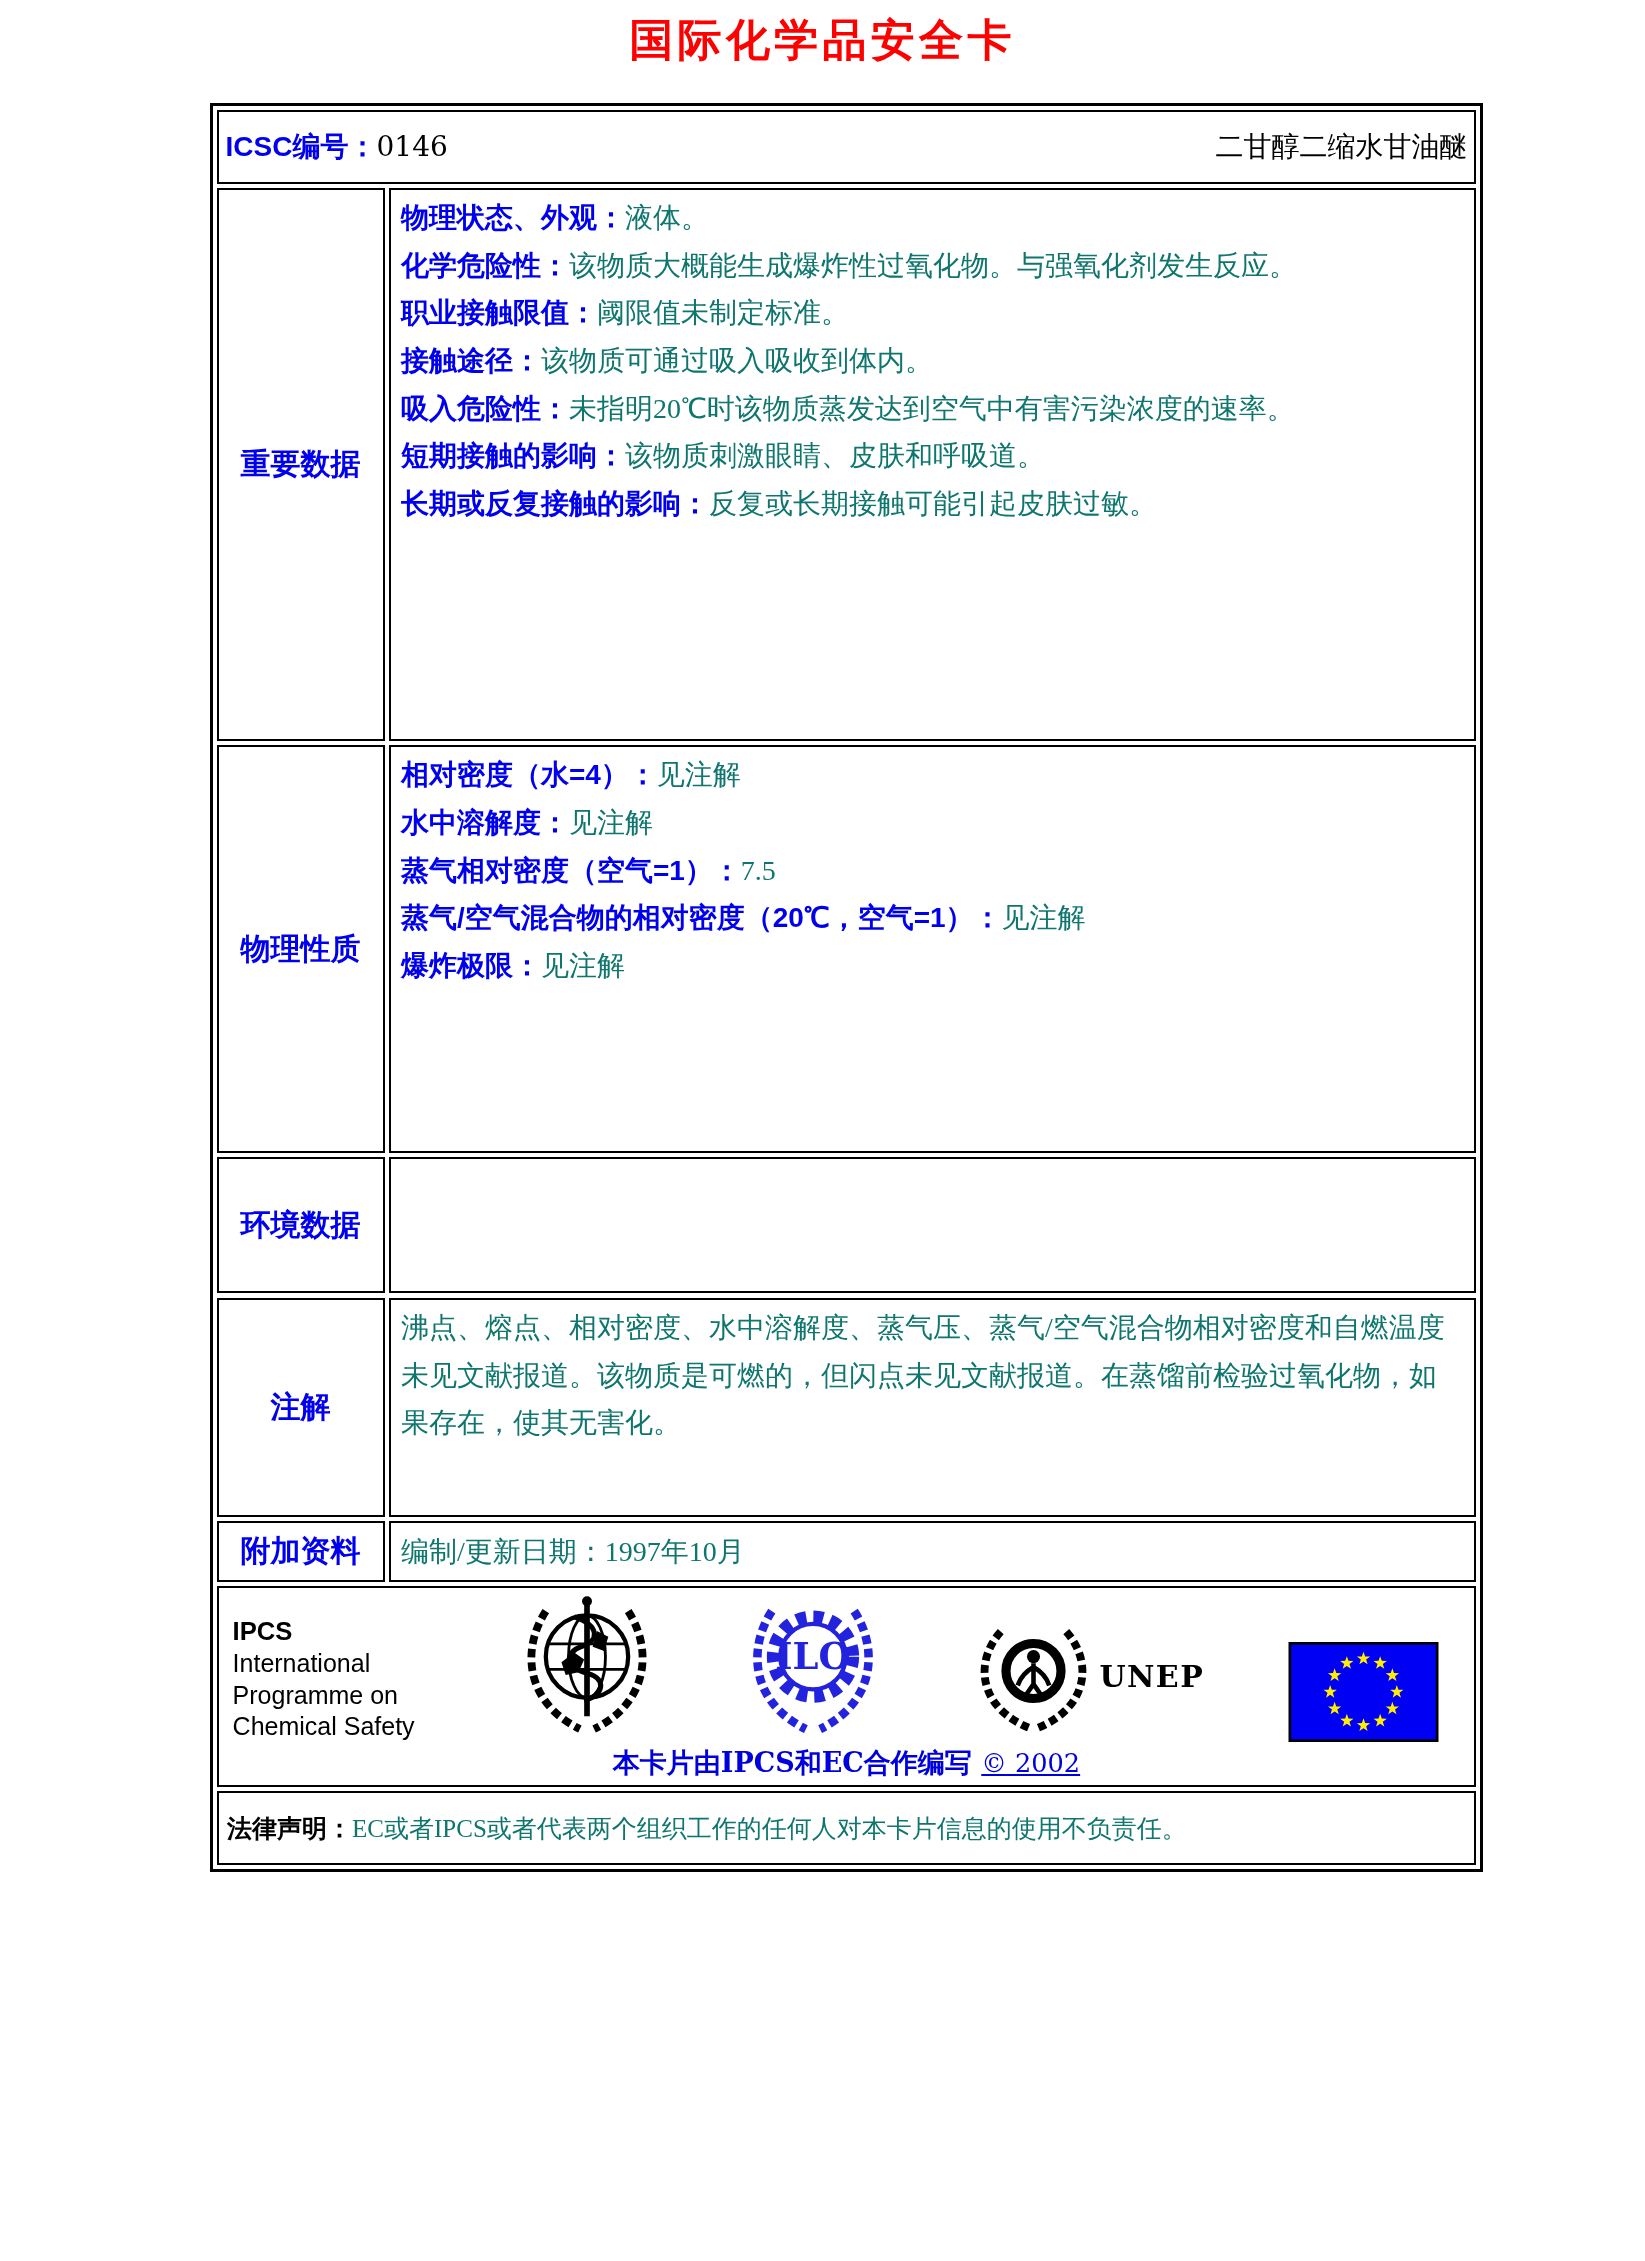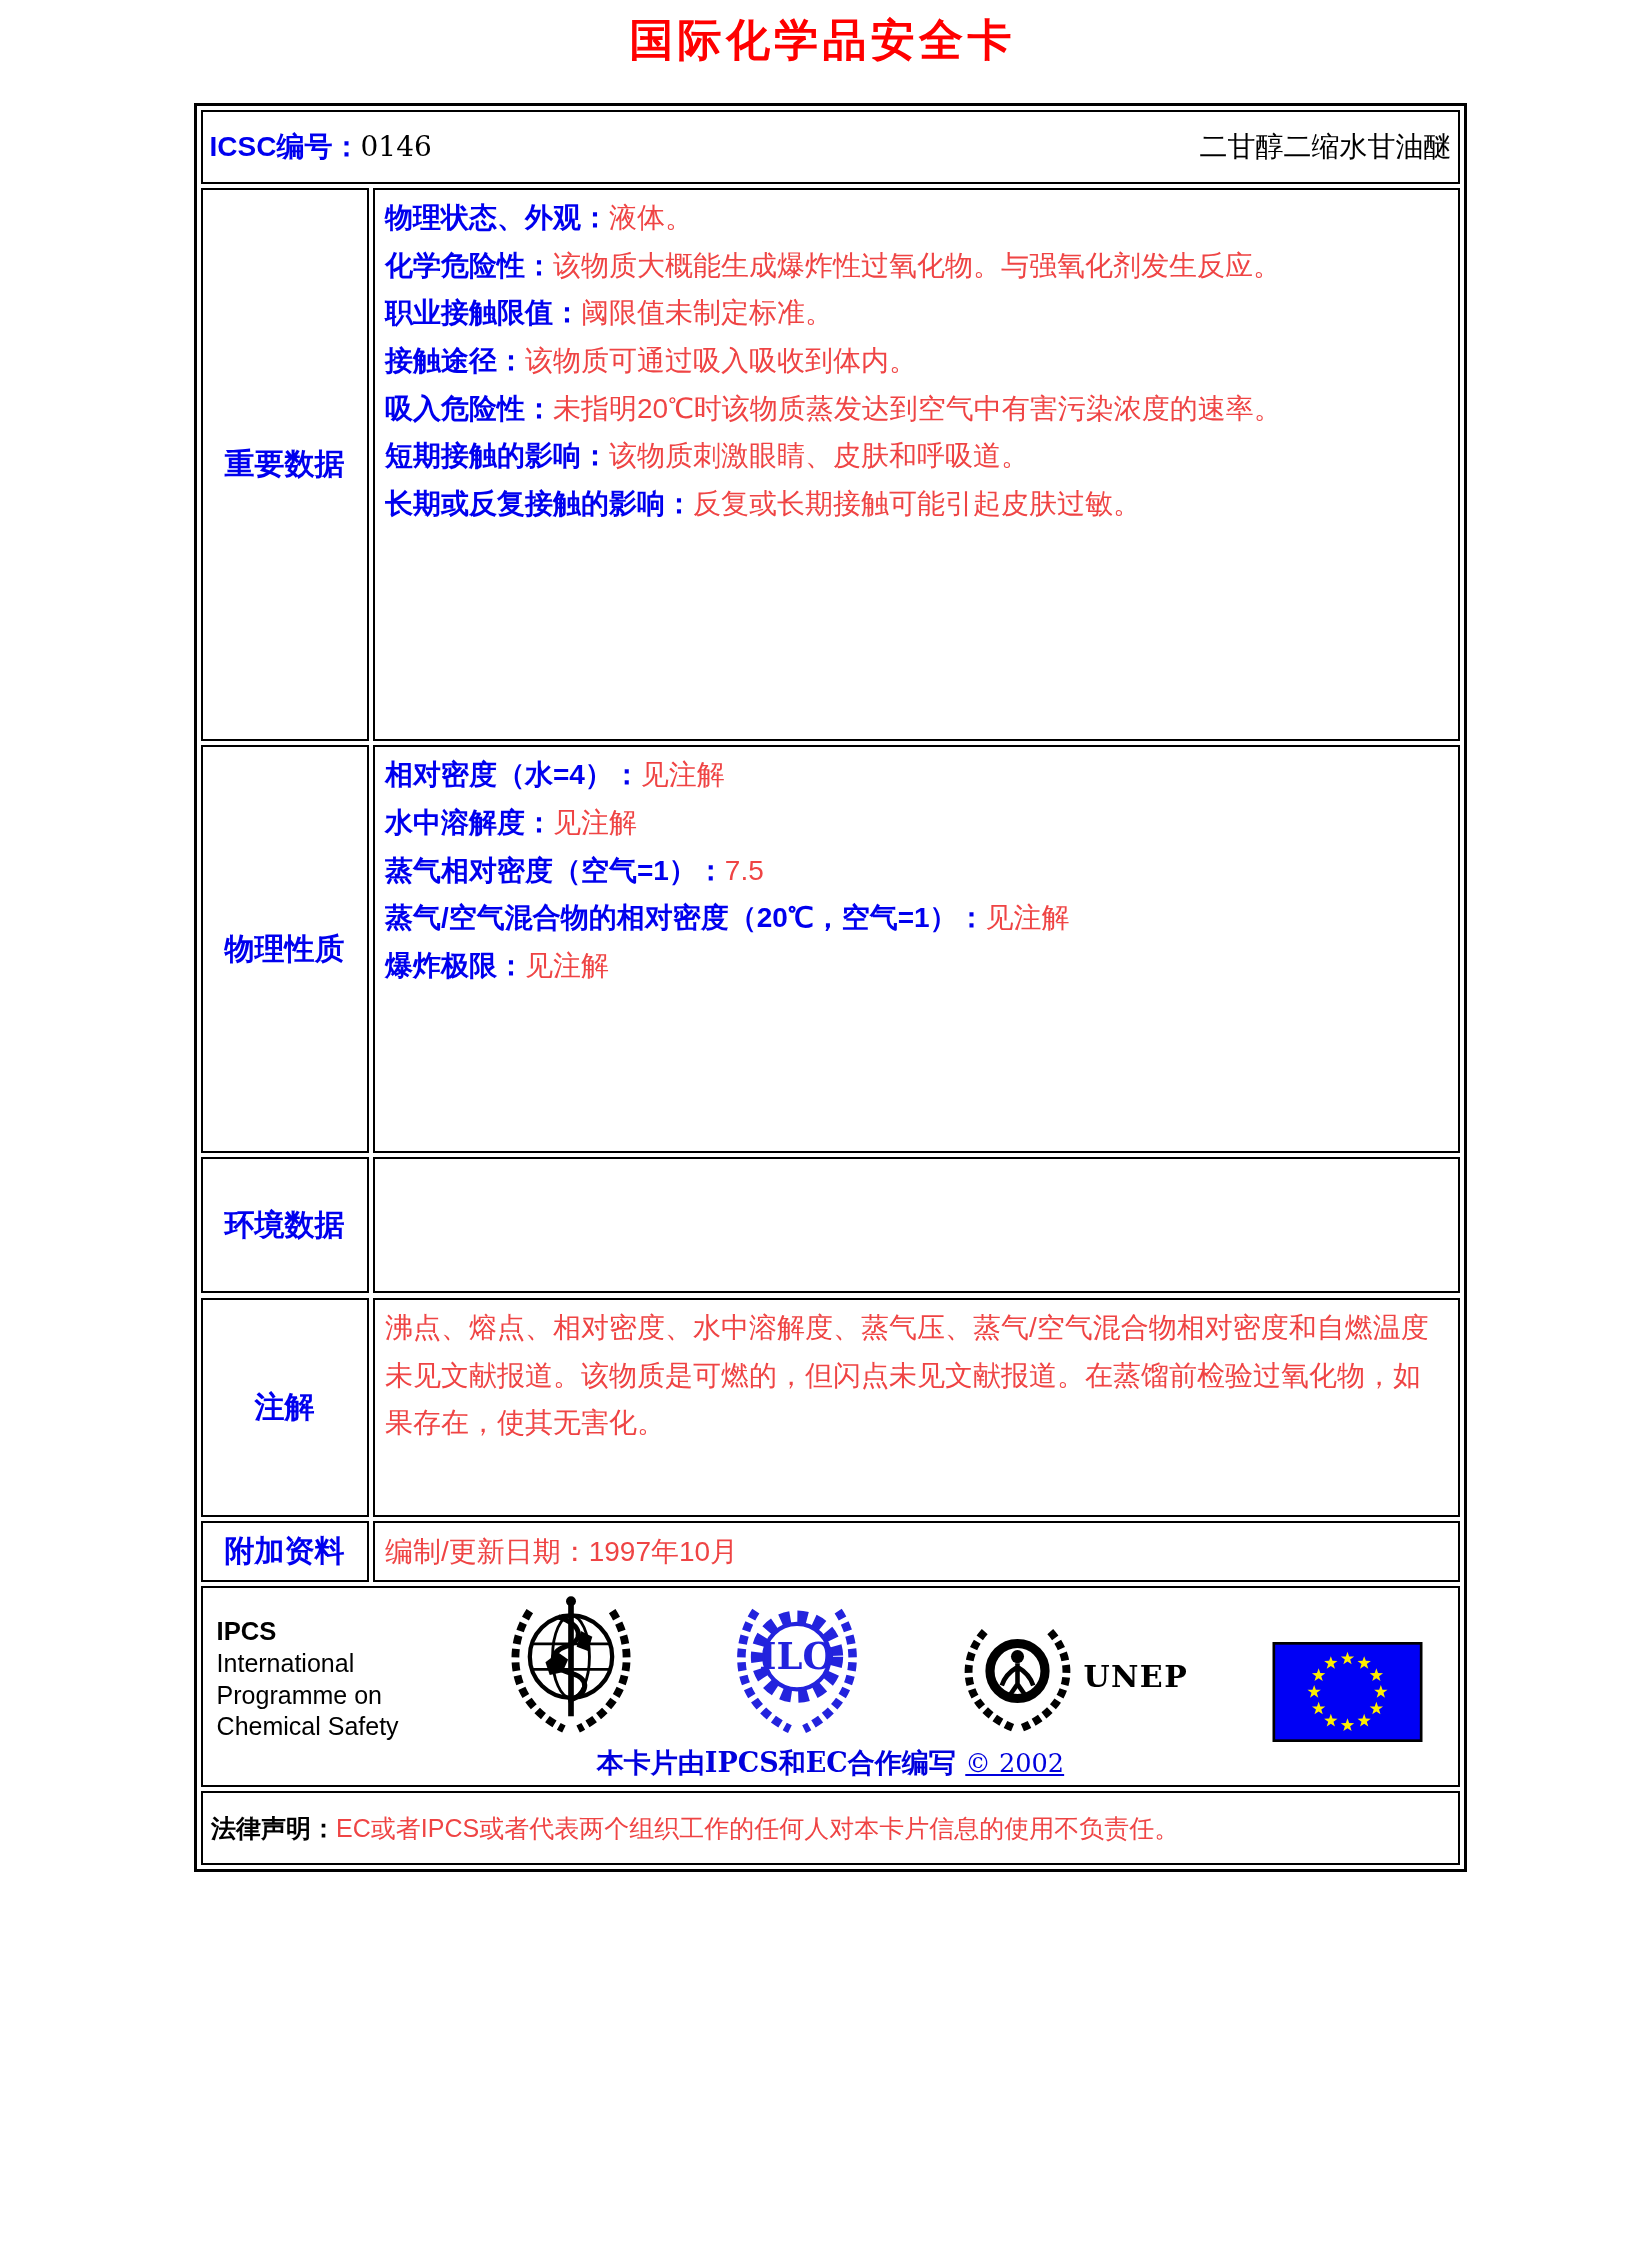--- a/index.html
+++ b/index.html
@@ -12,21 +12,21 @@
   .page-title {
     padding-top:11.4px;
     text-align:center;
     font-size:44px;
     font-weight:bold;
     color:#ff0000;
     letter-spacing:4.3px;
     font-family:"DejaVu Serif", serif;
   }
   .card {
-    position:absolute; left:194px; top:103px; width:1273px;
+    position:absolute; left:210px; top:103px; width:1273px;
     border:3.6px solid #000;
     padding:3.6px;
     background:#fff;
     display:flex; flex-direction:column; gap:4.3px;
   }
   .row { display:flex; gap:4.3px; }
   .box { border:2.8px solid #000; background:#fff; }
   
   .header-box {
     width:100%; min-height:74px;
@@ -47,21 +47,21 @@
     color:#0000ee; font-weight:bold; font-size:30px;
     font-family:"Liberation Sans", sans-serif;
   }
   .content-box {
     flex:1 1 auto;
     padding:4.3px 10px;
     font-size:28px; line-height:1.7;
   }
   .prop-line { display:block; }
   .f-label { color:#0000ee; font-weight:bold; font-family:"Liberation Sans", sans-serif; }
-  .f-value { color:#ef4444; font-family:Liberation Sans, sans-serif; }
+  .f-value { color:#0f766e; font-family:Liberation Serif, serif; }
   .mh-important   { min-height:553px; }
   .mh-physical    { min-height:408px; }
   .mh-environment { min-height:136px; }
   .mh-notes       { min-height:219px; }
   .mh-additional  { min-height:61px; display:flex; align-items:center; }
   
   .logos-box {
     width:100%; min-height:193px;
     display:flex; flex-direction:column; justify-content:flex-start;
     padding:5.7px 7px 4.3px 7px;

